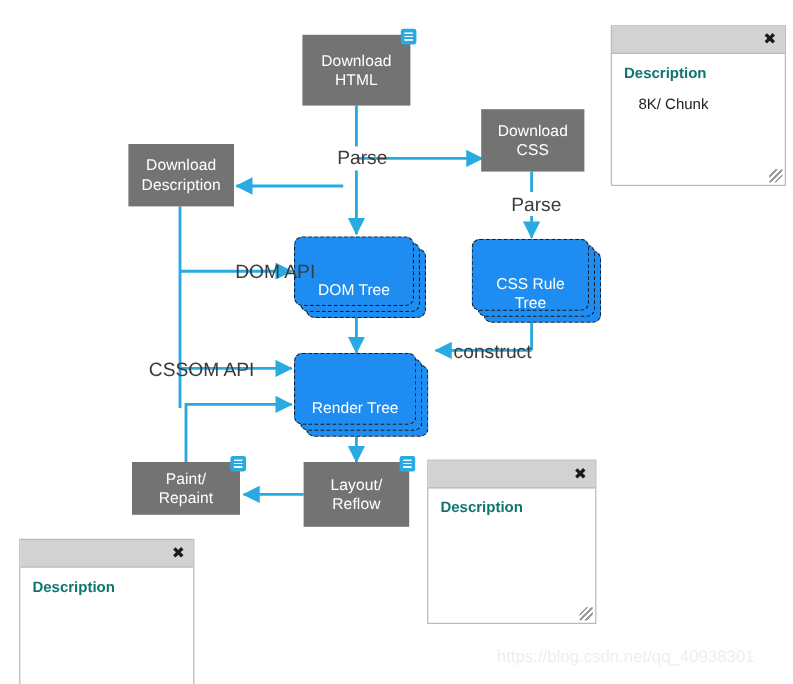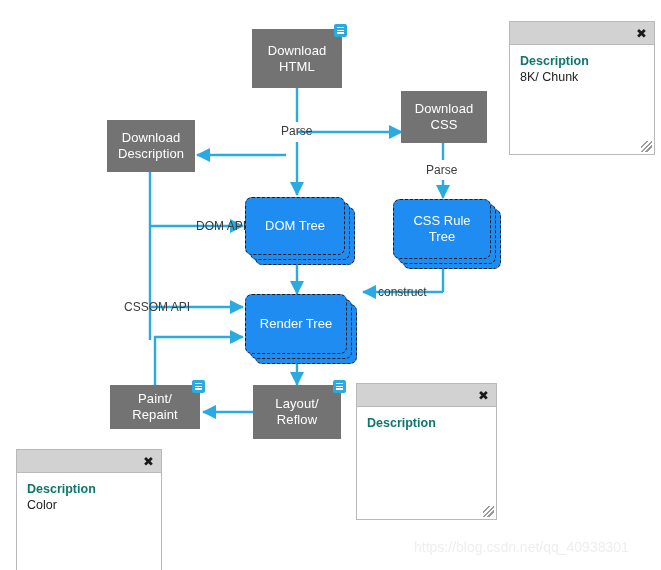--- a/index.html
+++ b/index.html
@@ -58,21 +58,21 @@
     box-sizing: border-box;
     background: #1E8CF0;
     border: 1.5px dashed #1b1b1b;
     border-radius: 7px;
   }
   .stack-layer.l3 { left: 10px; top: 10px; }
   .stack-layer.l2 { left: 5px;  top: 5px;  }
   .stack-layer.l1 { left: 0;    top: 0;    }
   .stack-label {
     position: absolute;
-    left: 0; top: 0;
+    left: 0; top: 16px;
     display: flex;
     align-items: center;
     justify-content: center;
     text-align: center;
     color: #ffffff;
     font-size: 13px;
     line-height: 1.22;
     z-index: 5;
   }
 
@@ -98,21 +98,21 @@
         #ffffff 0 1.3px, transparent 1.3px 2.6px,
         #ffffff 2.6px 3.9px, transparent 3.9px 5.2px,
         #ffffff 5.2px 6.5px);
     font-style: normal;
   }
 
   
   .edge-label {
     position: absolute;
     color: #3b3b3b;
-    font-size: 12px;
+    font-size: 16px;
     white-space: nowrap;
   }
 
   
   .desc-box {
     position: absolute;
     box-sizing: border-box;
     background: #ffffff;
     border: 1px solid #b9b9b9;
     display: flex;
@@ -143,21 +143,21 @@
   }
   .desc-heading {
     font-size: 12.5px;
     font-weight: bold;
     color: #0f766e;
     margin: 0 0 2px 0;
   }
   .desc-text {
     font-size: 12.5px;
     color: #222222;
-    margin: 0;
+    margin: 12px;
   }
   .resize-grip {
     position: absolute;
     right: 2px;
     bottom: 2px;
     width: 11px;
     height: 11px;
     background:
       linear-gradient(135deg, transparent 0 46%, #9a9a9a 46% 56%, transparent 56% 100%),
       linear-gradient(135deg, transparent 0 68%, #9a9a9a 68% 78%, transparent 78% 100%),
@@ -314,19 +314,18 @@
       <span class="resize-grip"></span>
     </div>
   </div>
 
   <div class="desc-box" style="left:16px; top:449px; width:146px; height:134px;">
     <div class="desc-titlebar">
       <span class="desc-close">✖</span>
     </div>
     <div class="desc-body">
       <p class="desc-heading">Description</p>
-      <p class="desc-text">Color</p>
     </div>
   </div>
 
   <div class="watermark">https://blog.csdn.net/qq_40938301</div>
 
 </div>
 
 </body></html>

